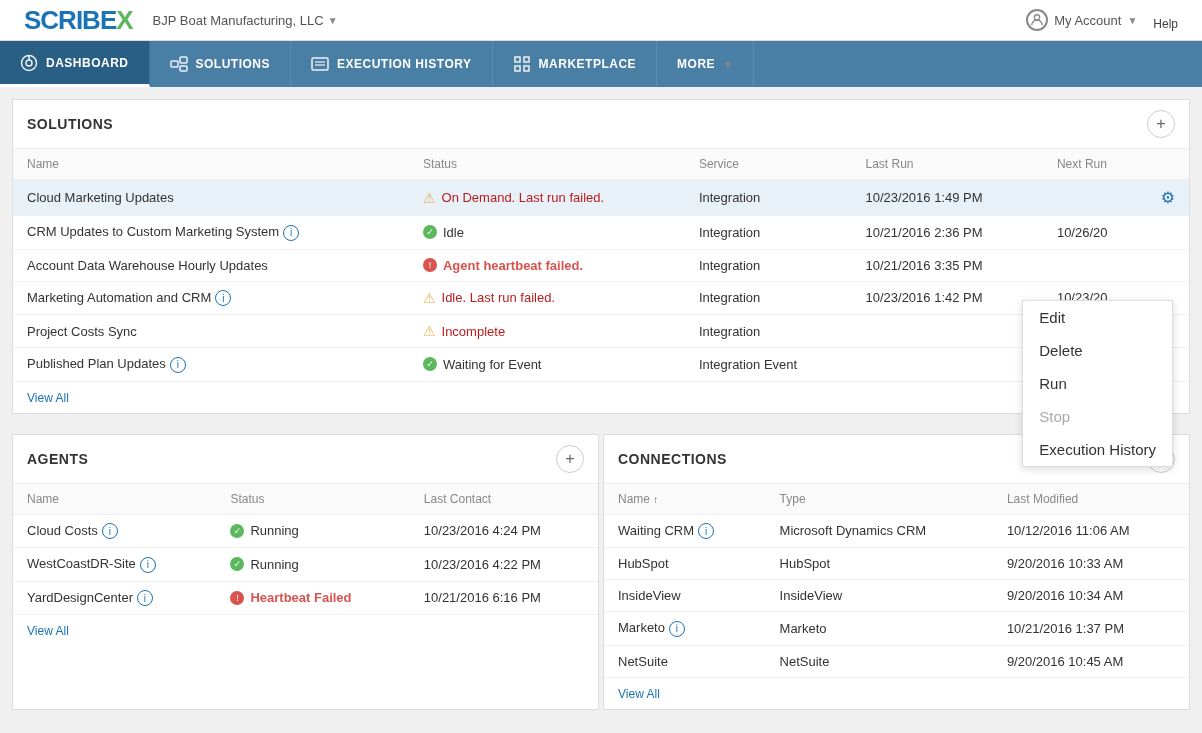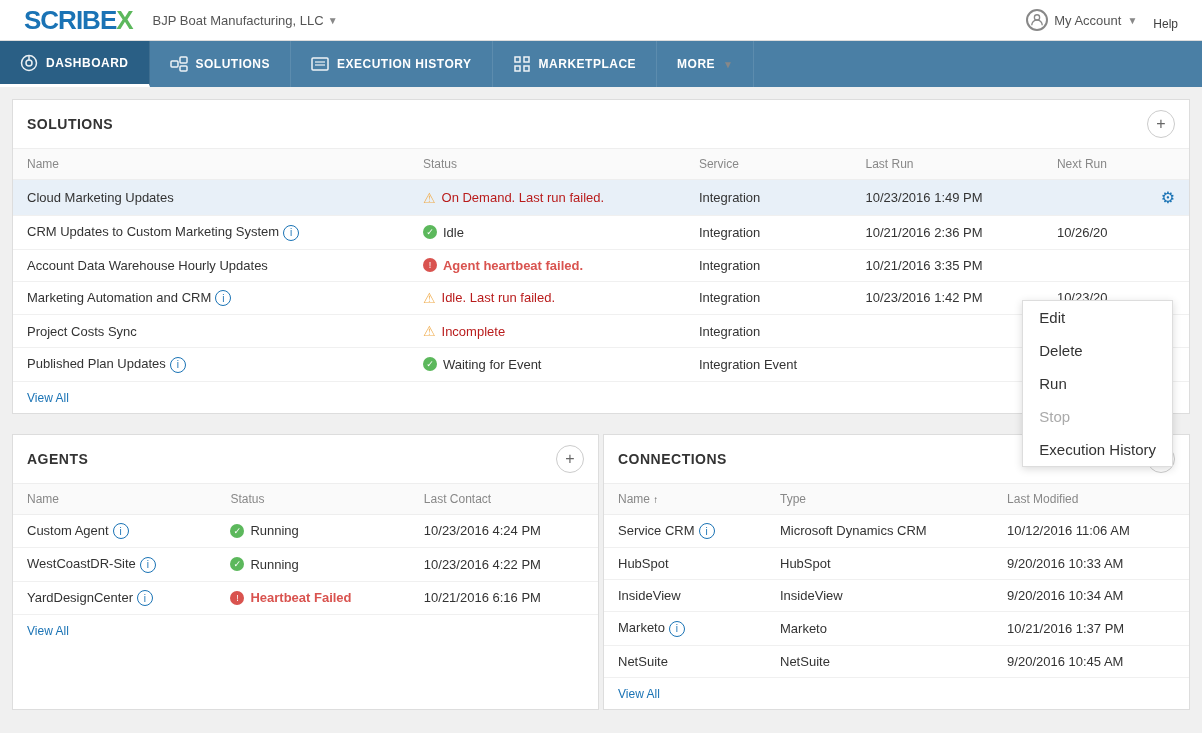--- a/index.html
+++ b/index.html
@@ -281,21 +281,21 @@
         <thead>
           <tr>
             <th>Name</th>
             <th>Status</th>
             <th>Last Contact</th>
           </tr>
         </thead>
         <tbody id="agents-tbody">
             <tr>
     <td>
-      <span>Custom Agent</span><span class="info-icon">i</span>
+      <span>Cloud Costs</span><span class="info-icon">i</span>
     </td>
     <td>
       <span class="status-wrap">
         <span class="status-dot status-green">✓</span>
         <span class="">Running</span>
       </span>
     </td>
     <td>10/23/2016 4:24 PM</td>
   </tr>
             <tr>
@@ -338,21 +338,21 @@
         <thead>
           <tr>
             <th>Name <span class="sort-arrow">↑</span></th>
             <th>Type</th>
             <th>Last Modified</th>
           </tr>
         </thead>
         <tbody id="connections-tbody">
             <tr>
     <td>
-      <span>Service CRM</span><span class="info-icon">i</span>
+      <span>Waiting CRM</span><span class="info-icon">i</span>
     </td>
     <td>Microsoft Dynamics CRM</td>
     <td>10/12/2016 11:06 AM</td>
   </tr>
             <tr>
     <td>
       <span>HubSpot</span>
     </td>
     <td>HubSpot</td>
     <td>9/20/2016 10:33 AM</td>

